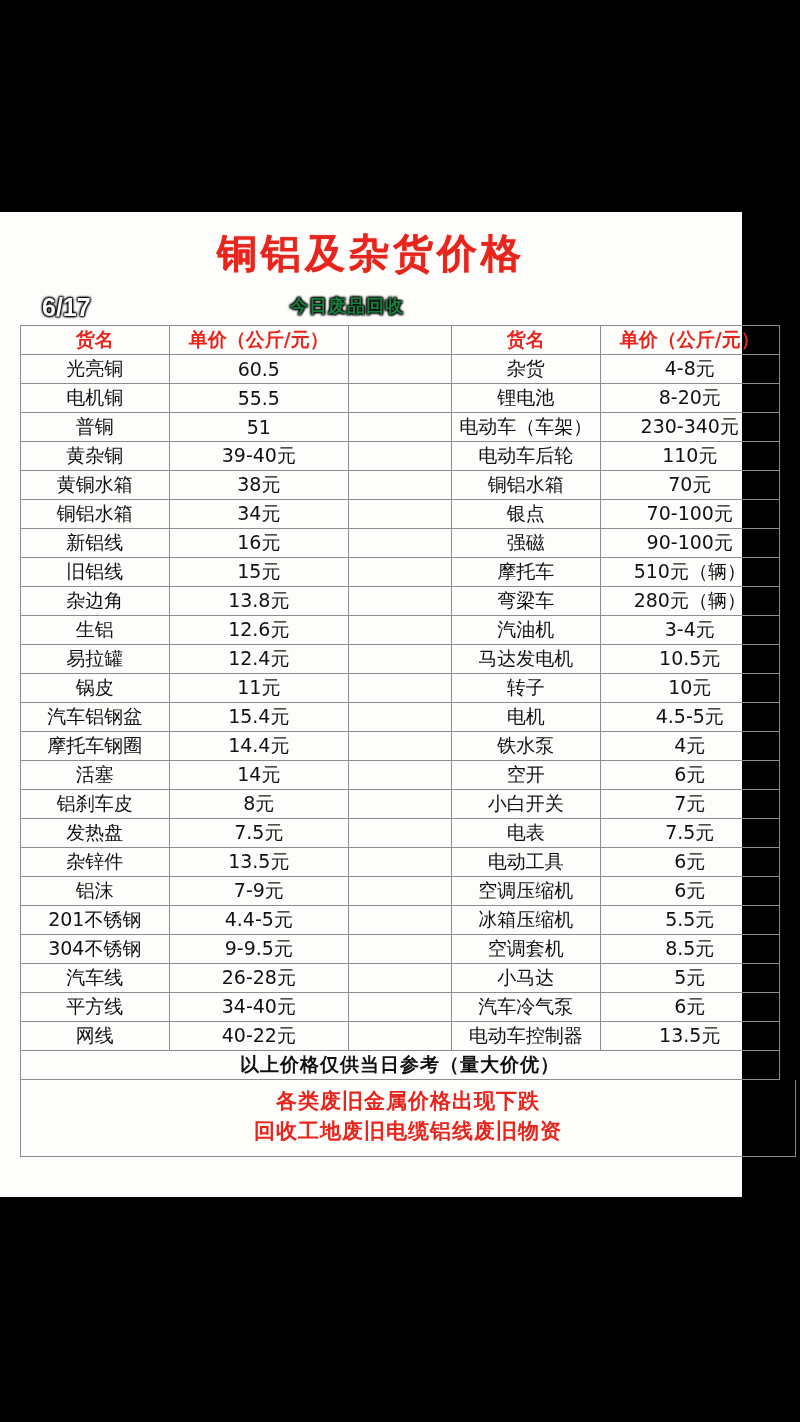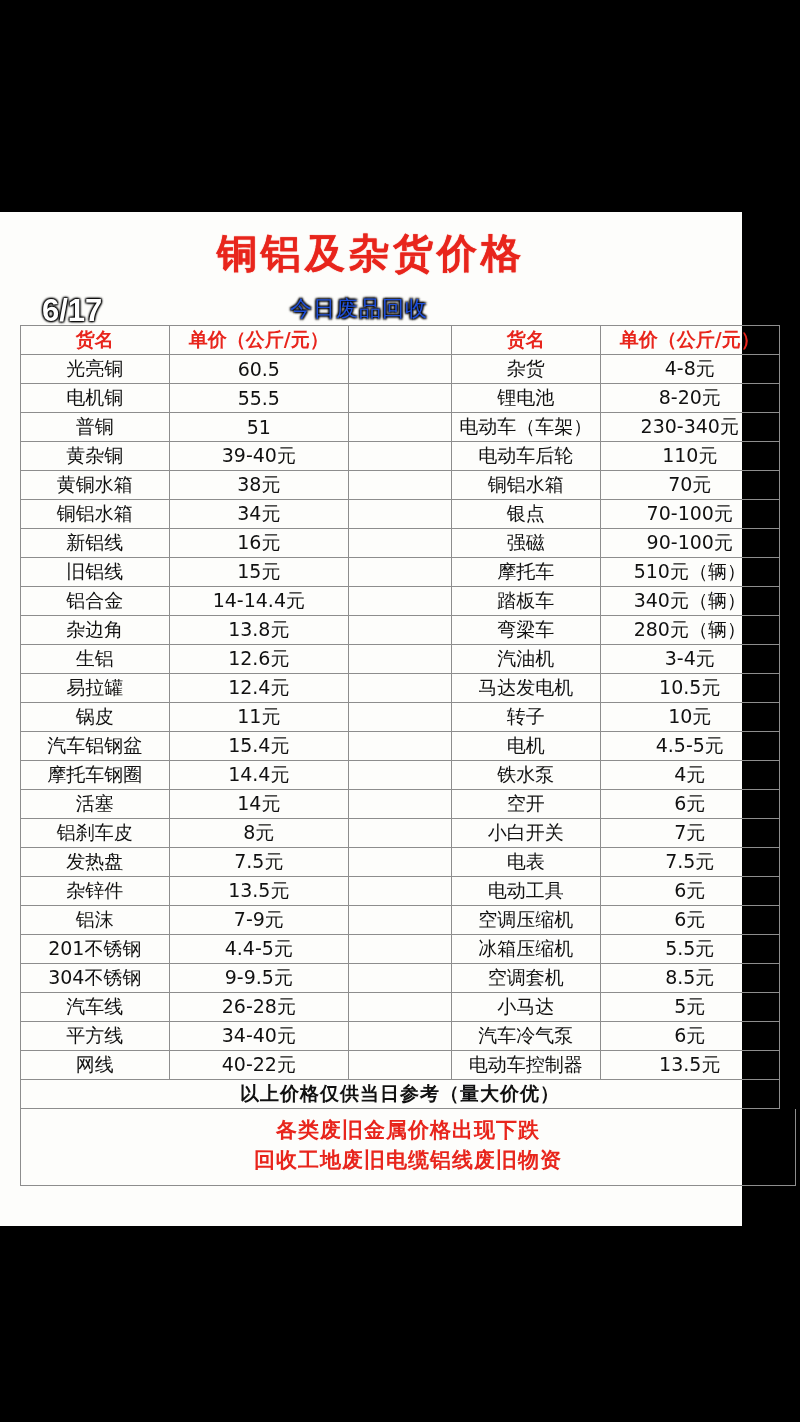--- a/index.html
+++ b/index.html
@@ -34,31 +34,31 @@
   .sub-bar {
     position: relative;
     height: 34px;
   }
   .overlay-date {
     position: absolute;
     left: 42px;
     top: 2px;
     color: #ffffff;
     font-weight: bold;
-    font-size: 31px;
+    font-size: 25px;
     font-family: "Liberation Sans", sans-serif;
     text-shadow: 1px 1px 2px #000, -1px 1px 2px #000, 1px -1px 2px #000, -1px -1px 2px #000;
   }
   .overlay-title {
     position: absolute;
     left: 290px;
     top: 3px;
-    color: #1d4ed8;
-    font-weight: normal;
-    font-size: 22px;
+    color: #15803d;
+    font-weight: bold;
+    font-size: 18px;
     letter-spacing: 1px;
     font-family: "DejaVu Sans", sans-serif;
     text-shadow: 1px 1px 2px #000, -1px 1px 2px #000, 1px -1px 2px #000, -1px -1px 2px #000;
   }
   table.price {
     border-collapse: collapse;
     width: 760px;
     margin: 0 20px;
     table-layout: fixed;
   }
@@ -180,27 +180,20 @@
           <td class="col-price">90-100元</td>
         </tr>
         <tr>
           <td class="col-name">旧铝线</td>
           <td class="col-price">15元</td>
           <td class="col-gap gap-cell"></td>
           <td class="col-name">摩托车</td>
           <td class="col-price">510元（辆）</td>
         </tr>
         <tr>
-          <td class="col-name">铝合金</td>
-          <td class="col-price">14-14.4元</td>
-          <td class="col-gap gap-cell"></td>
-          <td class="col-name">踏板车</td>
-          <td class="col-price">340元（辆）</td>
-        </tr>
-        <tr>
           <td class="col-name">杂边角</td>
           <td class="col-price">13.8元</td>
           <td class="col-gap gap-cell"></td>
           <td class="col-name">弯梁车</td>
           <td class="col-price">280元（辆）</td>
         </tr>
         <tr>
           <td class="col-name">生铝</td>
           <td class="col-price">12.6元</td>
           <td class="col-gap gap-cell"></td>

